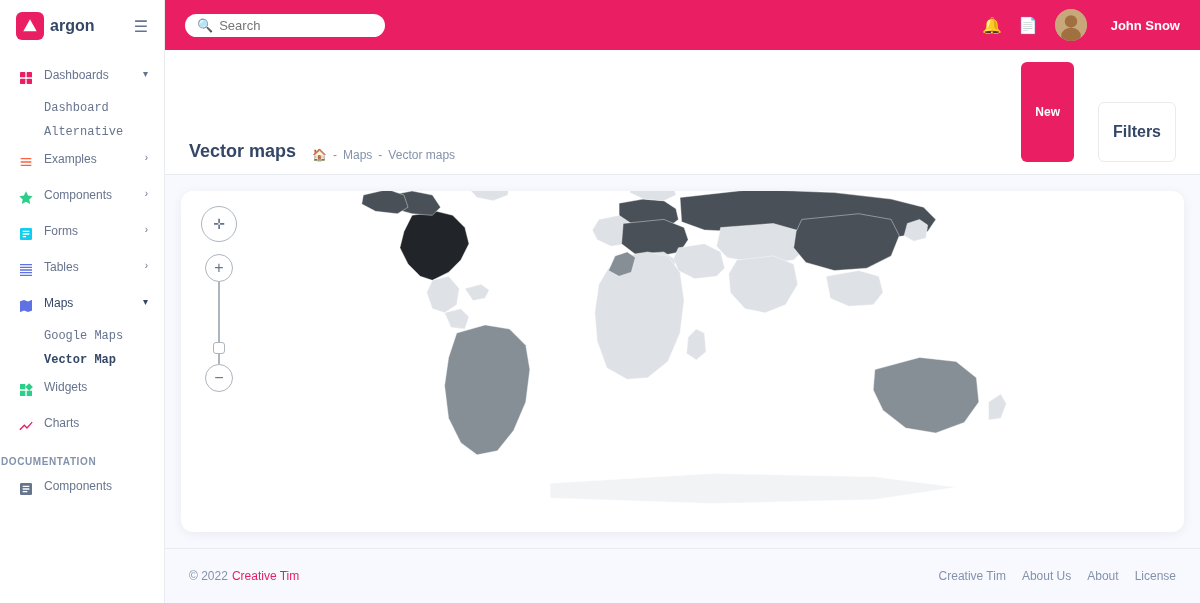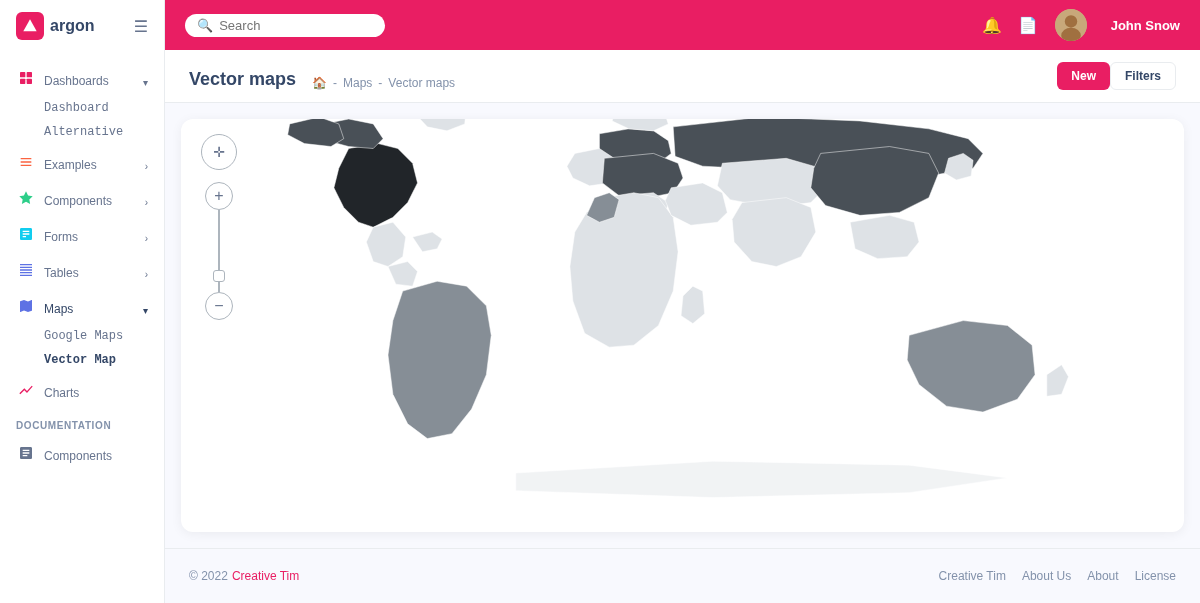--- a/index.html
+++ b/index.html
@@ -11,23 +11,23 @@
     
     .sidebar { width: 165px; background: #fff; border-right: 1px solid #e9ecef; display: flex; flex-direction: column; overflow-y: auto; flex-shrink: 0; }
     .sidebar-brand { padding: 12px 16px; display: flex; align-items: center; gap: 8px; }
     .brand-logo { display: flex; align-items: center; gap: 6px; }
     .brand-icon { width: 28px; height: 28px; background: #e91e63; border-radius: 6px; display: flex; align-items: center; justify-content: center; }
     .brand-icon svg { width: 16px; height: 16px; fill: white; }
     .brand-text { font-size: 16px; font-weight: 700; color: #344767; }
     .sidebar-toggle { margin-left: auto; cursor: pointer; color: #67748e; font-size: 16px; }
     
     .sidebar-nav { flex: 1; padding: 8px 0; }
-    .nav-section-label { font-size: 10px; font-weight: 700; color: #8392ab; letter-spacing: 0.06em; padding: 12px 16px 4px; text-transform: uppercase; }
-    
-    .nav-item { display: flex; align-items: flex-end; padding: 8px 16px; cursor: pointer; color: #67748e; font-size: 12px; font-weight: 500; position: relative; }
+    .nav-section-label { font-size: 10px; font-weight: 700; color: #8392ab; letter-spacing: 0.06em; padding: 12px 1px 4px; text-transform: uppercase; }
+    
+    .nav-item { display: flex; align-items: flex-start; padding: 8px 16px; cursor: pointer; color: #67748e; font-size: 12px; font-weight: 500; position: relative; }
     .nav-item.active { color: #344767; }
     .nav-item .nav-icon { width: 20px; height: 20px; margin-right: 8px; display: flex; align-items: center; justify-content: center; flex-shrink: 0; }
     .nav-item .nav-icon svg { width: 16px; height: 16px; }
     .nav-item .chevron { margin-left: auto; font-size: 10px; }
     
     .nav-sub { padding-left: 44px; font-family: Liberation Mono, monospace; }
     .nav-sub-item { display: block; padding: 5px 16px 5px 0; font-size: 12px; color: #67748e; cursor: pointer; }
     .nav-sub-item.active { color: #344767; font-weight: 600; }
     
     
@@ -45,23 +45,23 @@
     .user-name { color: white; font-size: 13px; font-weight: 600; }
     
     
     .page-header { background: white; padding: 12px 24px; display: flex; align-items: flex-end; border-bottom: 1px solid #e9ecef; }
     .page-title { font-size: 18px; font-weight: 700; color: #344767; margin-right: 16px; }
     .breadcrumb { display: flex; align-items: center; gap: 6px; font-size: 12px; color: #8392ab; }
     .breadcrumb-home { color: #8392ab; }
     .breadcrumb-sep { color: #8392ab; }
     .breadcrumb-link { color: #8392ab; cursor: pointer; }
     .breadcrumb-current { color: #8392ab; }
-    .page-actions { margin-left: auto; display: flex; gap: 0; }
+    .page-actions { margin-left: auto; display: flex; gap: 24px; }
     .btn-new { background: #e91e63; color: white; border: none; border-radius: 6px; padding: 6px 14px; font-size: 12px; font-weight: 600; cursor: pointer; }
-    .btn-filters { background: white; color: #344767; border: 1px solid #e9ecef; border-radius: 6px; padding: 6px 14px; font-size: 12px; font-weight: 600; cursor: pointer; }
+    .btn-filters { background: white; color: #344767; border: 1px solid #e9ecef; border-radius: 6px; padding: 20px 14px; font-size: 16px; font-weight: 600; cursor: pointer; margin-top: 40px; }
     
     
     .map-container { flex: 1; background: #f8f9fe; padding: 16px; overflow: hidden; position: relative; }
     .map-card { background: white; border-radius: 12px; height: 100%; position: relative; overflow: hidden; box-shadow: 0 2px 12px rgba(0,0,0,0.06); }
     
     
     .map-controls { position: absolute; left: 20px; top: 15px; display: flex; flex-direction: column; align-items: center; gap: 0; z-index: 10; }
     .map-nav-circle { width: 36px; height: 36px; border: 1.5px solid #adb5bd; border-radius: 50%; background: white; display: flex; align-items: center; justify-content: center; cursor: pointer; color: #67748e; font-size: 14px; margin-bottom: 12px; }
     .zoom-in { width: 28px; height: 28px; border: 1.5px solid #adb5bd; border-radius: 50%; background: white; display: flex; align-items: center; justify-content: center; cursor: pointer; color: #67748e; font-size: 16px; }
     .zoom-line { width: 1.5px; height: 60px; background: #adb5bd; }
@@ -176,20 +176,28 @@
             </svg>
         </span>
         <span>Maps</span>
         <span class="chevron">▾</span>
       </div>
       <div class="nav-sub">
         <div class="nav-sub-item">Google Maps</div>
         <div class="nav-sub-item active">Vector Map</div>
       </div>
 
+      <div class="nav-item">
+        <span class="nav-icon icon-widgets">
+          <svg viewBox="0 0 24 24" fill="currentColor">
+              <path d="M13 13v8h8v-8h-8zM3 21h8v-8H3v8zM3 3v8h8V3H3zm13.66-1.31L11 7.34 16.66 13l5.66-5.66-5.66-5.65z"></path>
+            </svg>
+        </span>
+        <span>Widgets</span>
+      </div>
 
       <div class="nav-item">
         <span class="nav-icon icon-charts">
           <svg viewBox="0 0 24 24" fill="currentColor">
               <path d="M3.5 18.49l6-6.01 4 4L22 6.92l-1.41-1.41-7.09 7.97-4-4L2 16.99l1.5 1.5z"></path>
             </svg>
         </span>
         <span>Charts</span>
       </div>
 

